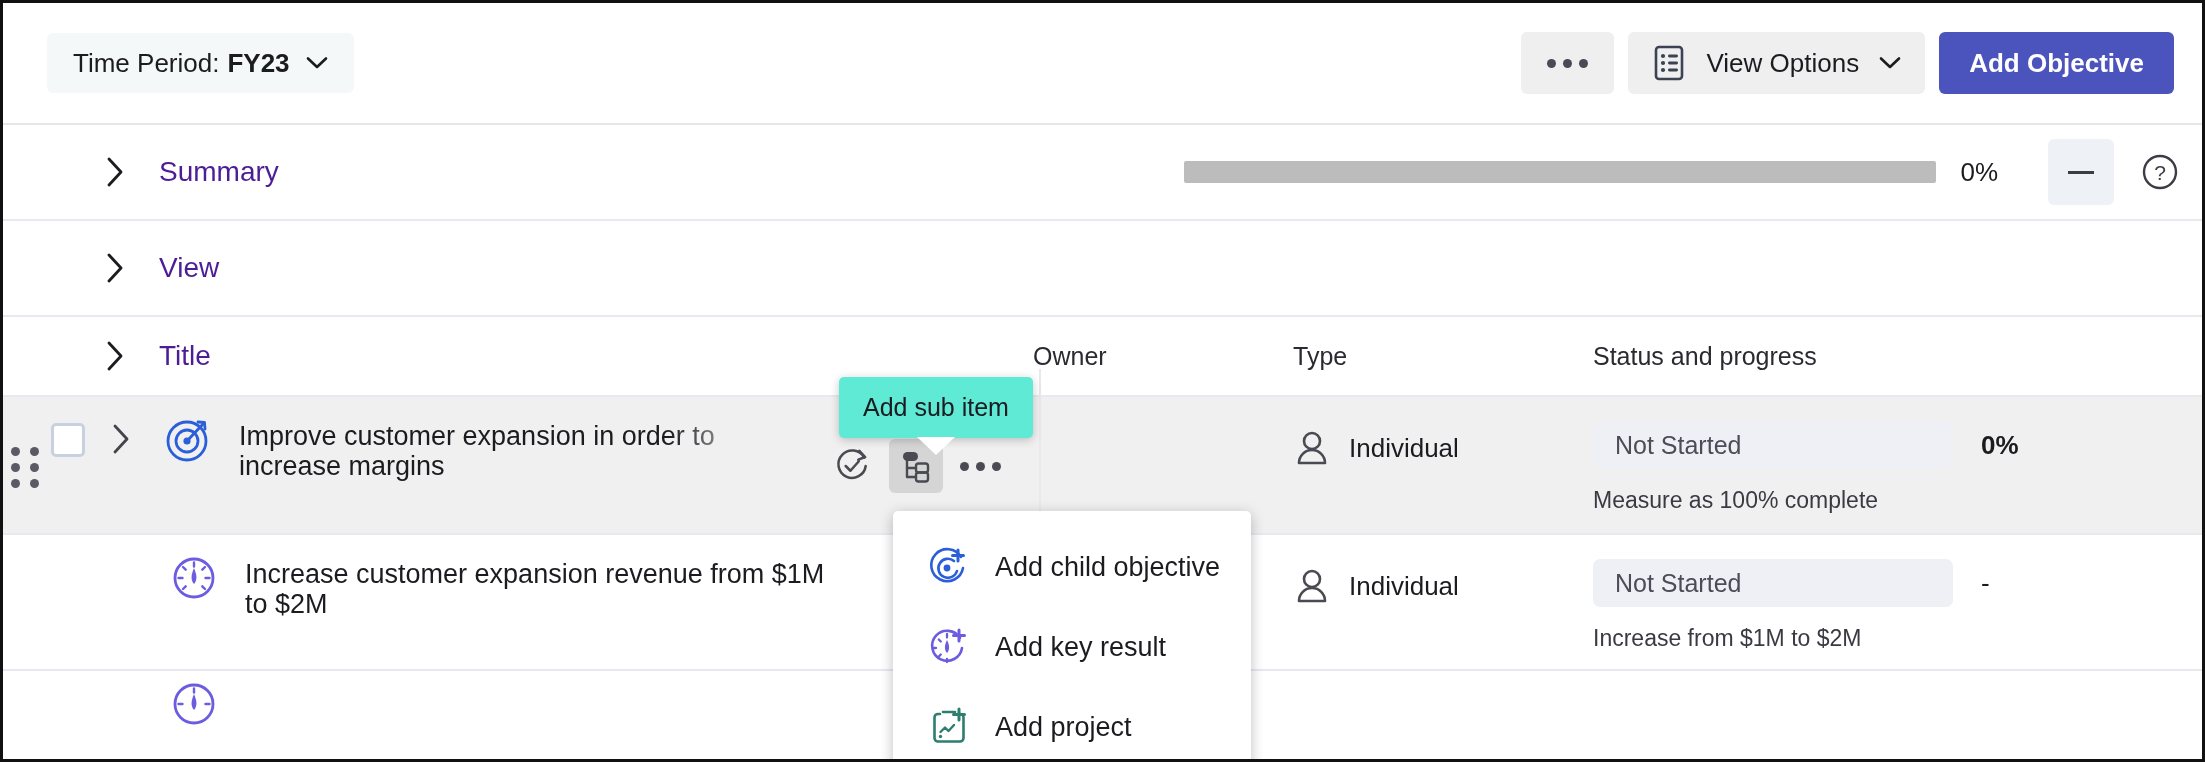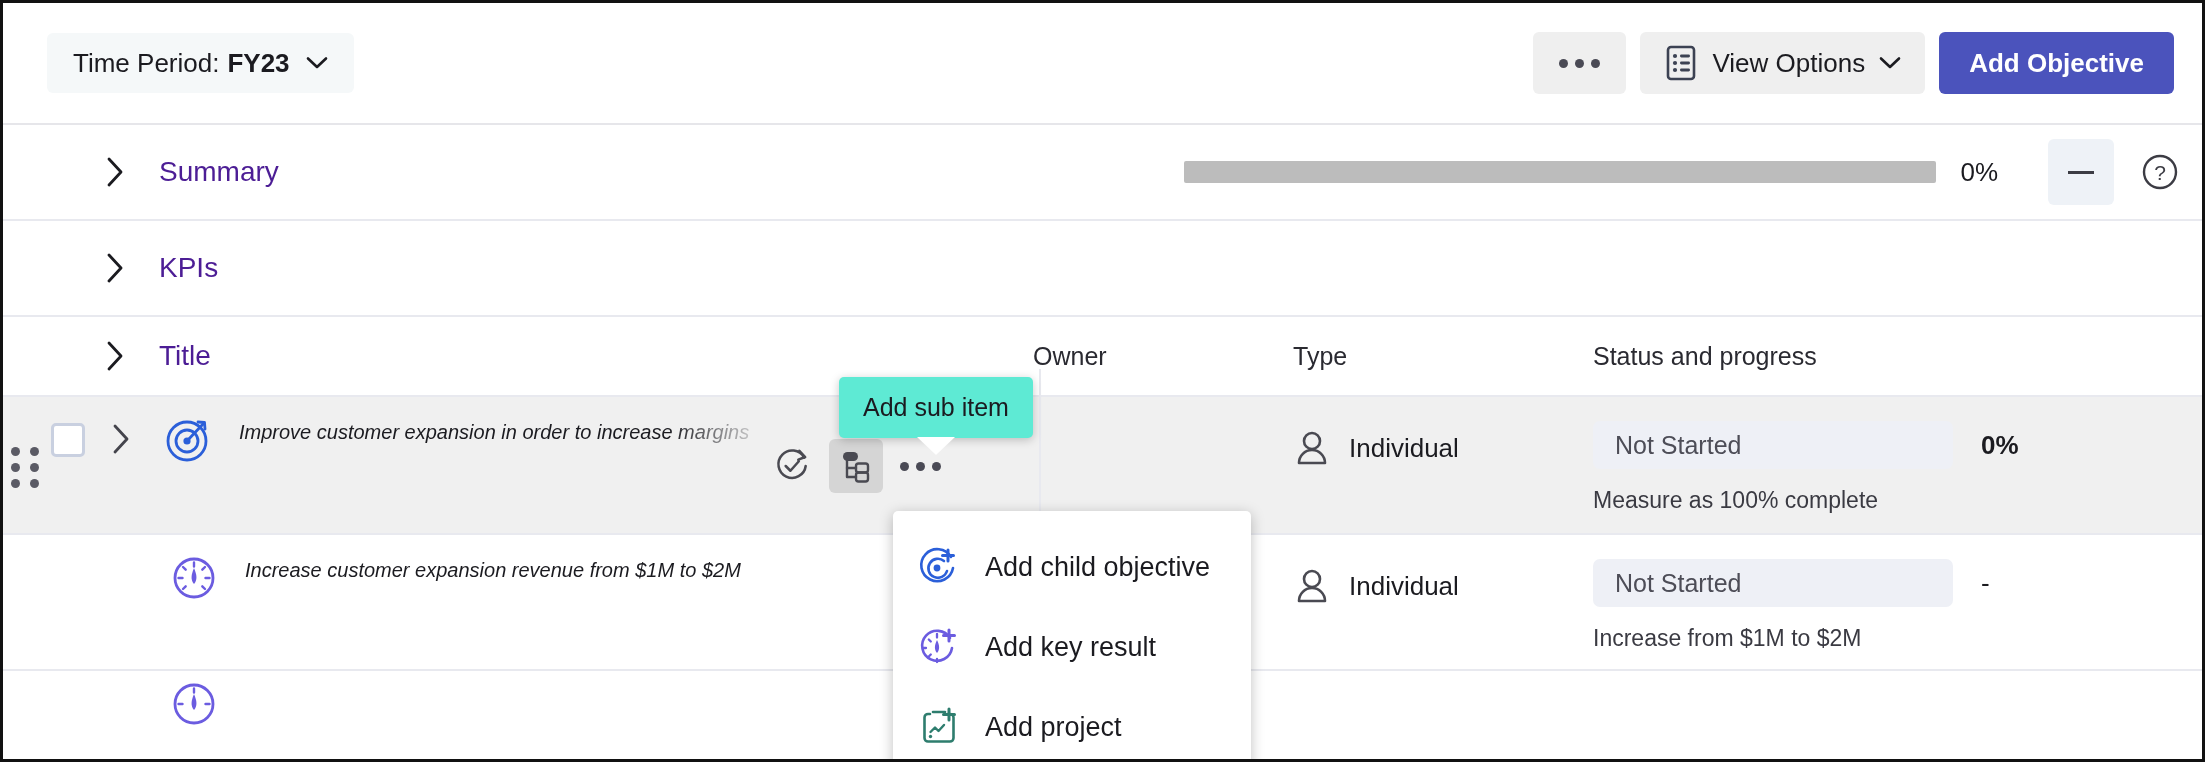--- a/index.html
+++ b/index.html
@@ -36,21 +36,21 @@
   }
   .time-period .tp-label { font-weight: 400; }
   .time-period .tp-value { font-weight: 700; margin-left: -8px; }
   .chev-down {
     width: 22px; height: 14px; flex: none; display: block;
   }
   .toolbar-right {
     margin-left: auto; display: flex; align-items: center; gap: 14px;
   }
   .tb-btn {
-    display: flex; align-items: center; gap: 14px;
+    display: flex; align-items: center; gap: 20px;
     height: 62px; padding: 0 24px;
     background: #efefef; border: none; border-radius: 6px;
     font-size: 26px; color: #1b1b20; cursor: pointer;
     font-family: "Liberation Sans", sans-serif; white-space: nowrap;
   }
   .tb-btn.ellipsis-btn { padding: 0 26px; }
   .tb-btn.primary {
     background: #4b53bc; color: #ffffff; font-weight: 700;
     padding: 0 30px;
   }
@@ -104,23 +104,23 @@
   }
 
   .checkbox {
     width: 34px; height: 34px; flex: none;
     background: #ffffff; border: 3px solid #c9d0e0; border-radius: 5px;
     cursor: pointer; margin-top: 2px;
   }
 
   .item-icon { width: 50px; height: 50px; flex: none; margin-left: 30px; margin-top: -6px; }
   .item-text {
-    font-size: 20px; color: #1b1b20; line-height: 1.12;
+    font-size: 27px; color: #1b1b20; line-height: 1.12;
     margin-left: 26px; max-width: 570px;
-    position: relative; z-index: 1; font-style: italic;
+    position: relative; z-index: 1;
   }
   .item-text.faded {
     -webkit-mask-image: linear-gradient(to right, #000 0, #000 430px, rgba(0,0,0,0.12) 520px, rgba(0,0,0,0.05) 560px);
             mask-image: linear-gradient(to right, #000 0, #000 430px, rgba(0,0,0,0.12) 520px, rgba(0,0,0,0.05) 560px);
   }
 
   .hover-actions {
     display: flex; align-items: center; gap: 10px;
     margin-left: 16px; margin-top: 18px;
   }
@@ -186,21 +186,21 @@
 
   
   .ctx-menu {
     position: absolute; z-index: 50;
     background: #ffffff; border-radius: 5px;
     box-shadow: 0 3px 14px rgba(0,0,0,0.25);
     padding: 16px 0;
   }
   .ctx-item {
     display: flex; align-items: center; gap: 26px;
-    height: 80px; padding: 0 24px;
+    height: 80px; padding: 0 34px;
     font-size: 27px; color: #1b1b20; cursor: pointer;
     white-space: nowrap;
   }
   .ctx-icon { width: 42px; height: 42px; flex: none; }
 
   .vline {
     position: absolute; top: 0; bottom: 0; width: 2px; background: #e8e9ef;
   }
 </style>
 </head>
@@ -273,21 +273,21 @@
           </svg>
         </button>
       </div>
     </div>
 
     <div class="row row-kpis">
       <div class="cell-title">
         <svg class="chev-right" viewBox="0 0 24 36">
           <path d="M6 5 L18 18 L6 31" fill="none" stroke="#1b1b20" stroke-width="2.8" stroke-linecap="round" stroke-linejoin="round"></path>
         </svg>
-        <span class="group-label">KPIs</span>
+        <span class="group-label">View</span>
       </div>
     </div>
 
     <div class="row row-header">
       <div class="cell-title" style="width:1030px;">
         <svg class="chev-right" viewBox="0 0 24 36">
           <path d="M6 5 L18 18 L6 31" fill="none" stroke="#1b1b20" stroke-width="2.8" stroke-linecap="round" stroke-linejoin="round"></path>
         </svg>
         <span class="group-label">Title</span>
       </div>

